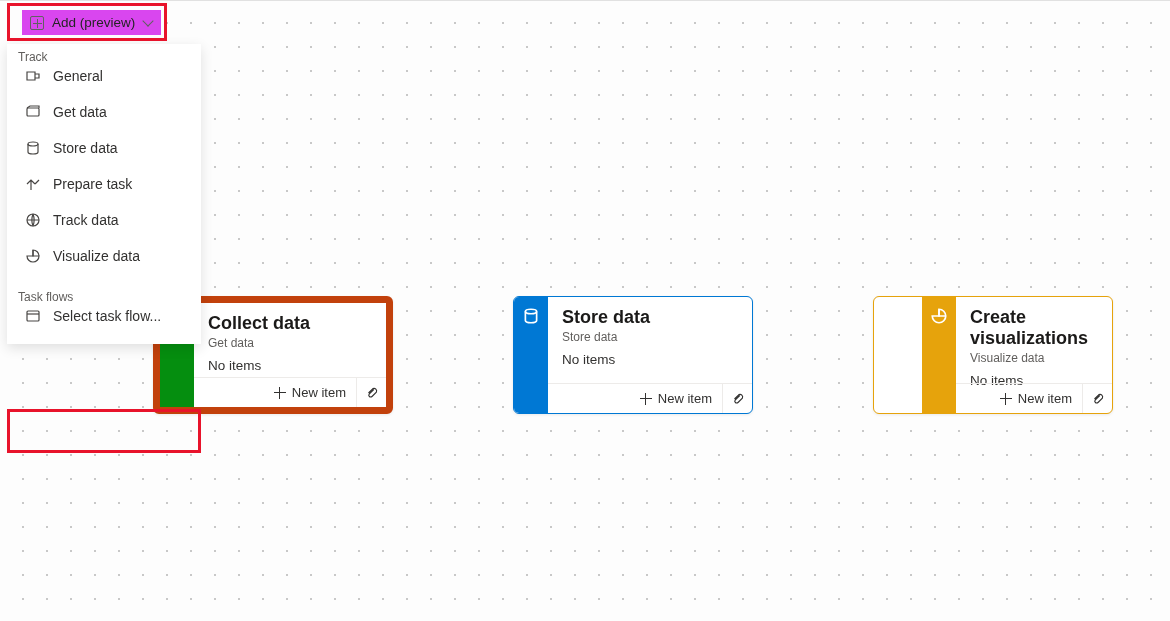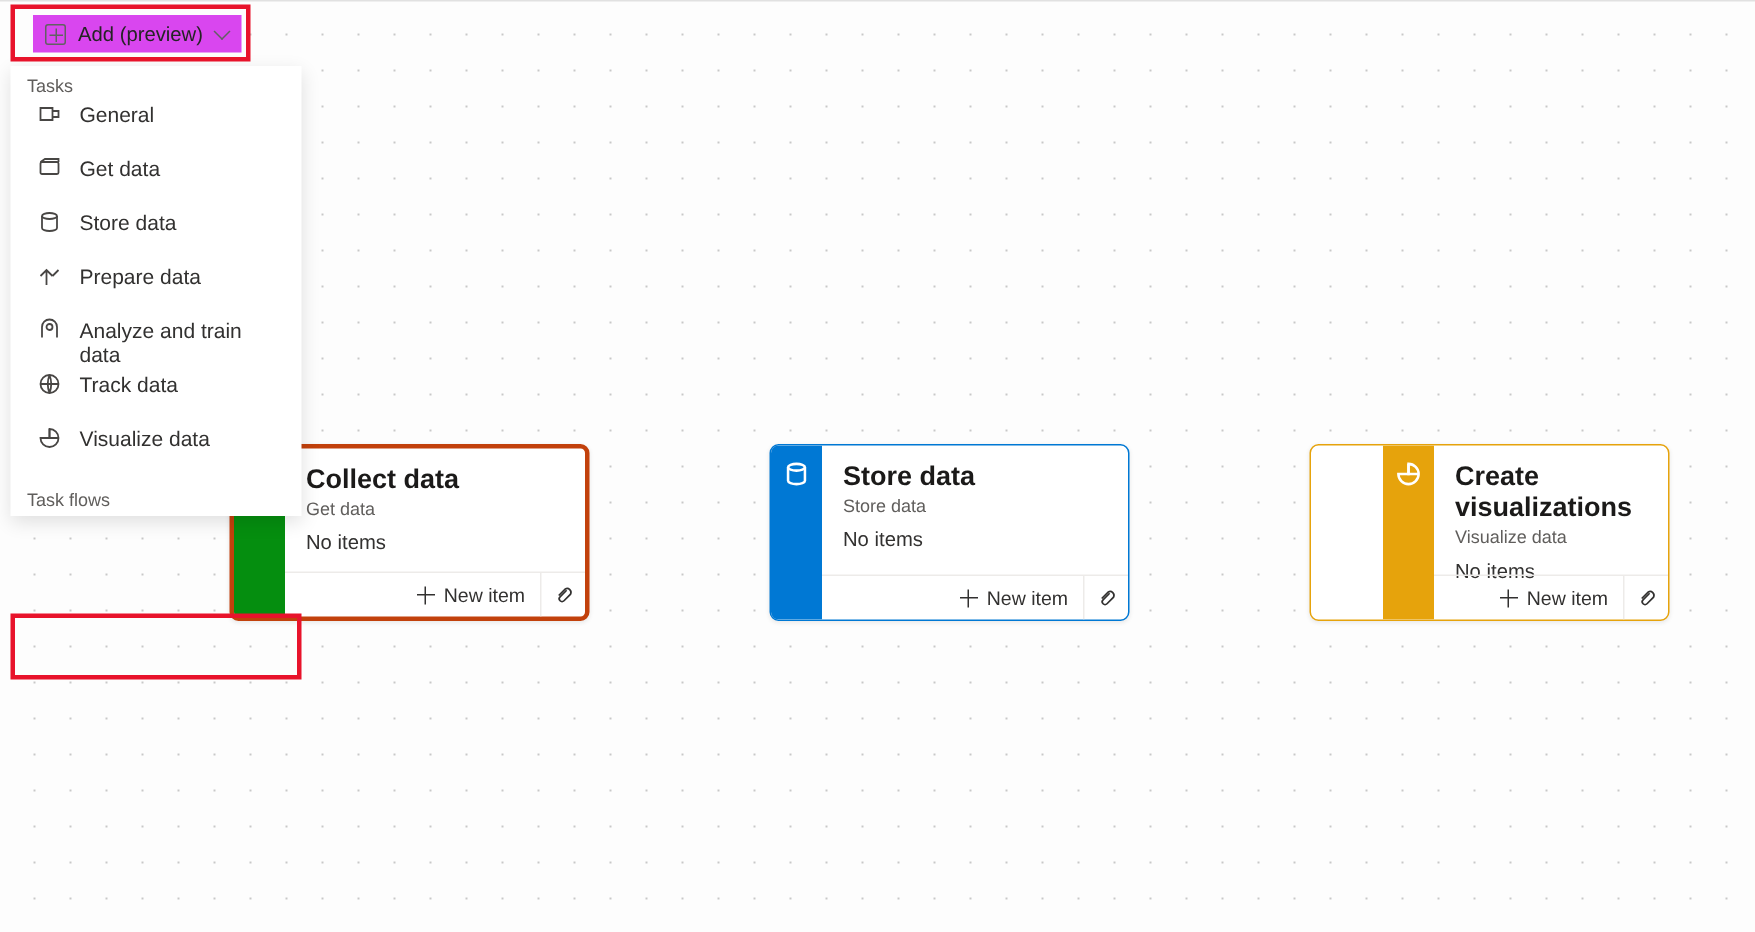--- a/index.html
+++ b/index.html
@@ -174,21 +174,21 @@
   .attach-btn {
     width: 30px; height: 100%;
     border-left: 1px solid #edebe9;
     display: flex;
     align-items: center;
     justify-content: center;
     cursor: pointer;
   }
   .attach-btn svg { width: 14px; height: 14px; stroke: #323130; fill: none; stroke-width: 1.3; }
 
-  .card-collect { top: 296px; left: 153px; border: 3px solid #c2410c; }
+  .card-collect { top: 296px; left: 153px; border: 7px solid #c2410c; }
   .card-collect .card-accent { background: #058e0f; }
 
   .card-store { top: 296px; left: 513px; border: 1px solid #0078d4; }
   .card-store .card-accent { background: #0078d4; }
 
   .card-viz { top: 296px; left: 873px; border: 1px solid #e6a30c; padding-left: 48px; }
   .card-viz .card-accent { background: #e6a30c; }
 
 </style>
 </head>
@@ -197,21 +197,21 @@
 <div class="dot-bg"></div>
 <div class="top-border"></div>
 
 <div class="add-btn">
   <span class="plus-box"></span>
   <span>Add (preview)</span>
   <span class="chevron-down"></span>
 </div>
 
 <div class="dropdown">
-  <div class="section-header">Tasks</div>
+  <div class="section-header">Track</div>
 
   <div class="menu-item">
     <span class="mi-icon">
       <svg viewBox="0 0 16 16">
           <path d="M2 4 L2 12 L10 12 L10 4 Z M10 6 L14 6 L14 10 L10 10"></path>
         </svg>
     </span>
     <span>General</span>
   </div>
 
@@ -234,32 +234,23 @@
     </span>
     <span>Store data</span>
   </div>
 
   <div class="menu-item">
     <span class="mi-icon">
       <svg viewBox="0 0 16 16">
           <path d="M2 8 L6 4 L10 8 M6 4 L6 14 M10 8 L14 4"></path>
         </svg>
     </span>
-    <span>Prepare data</span>
-  </div>
-
-  <div class="menu-item">
-    <span class="mi-icon">
-      <svg viewBox="0 0 16 16">
-          <path d="M3 13 L3 6 A5 5 0 0 1 13 6 L13 13"></path>
-          <circle cx="8" cy="6" r="2"></circle>
-        </svg>
-    </span>
-    <span>Analyze and train data</span>
-  </div>
+    <span>Prepare task</span>
+  </div>
+
 
   <div class="menu-item">
     <span class="mi-icon">
       <svg viewBox="0 0 16 16">
           <circle cx="8" cy="8" r="6"></circle>
           <path d="M2 8 L14 8 M8 2 A8 12 0 0 1 8 14 M8 2 A8 12 0 0 0 8 14"></path>
         </svg>
     </span>
     <span>Track data</span>
   </div>
@@ -269,20 +260,29 @@
       <svg viewBox="0 0 16 16">
           <path d="M8 2 A6 6 0 1 1 2 8 L8 8 Z"></path>
           <path d="M8 2 L8 8 L14 8"></path>
         </svg>
     </span>
     <span>Visualize data</span>
   </div>
 
   <div class="section-header">Task flows</div>
 
+  <div class="menu-item">
+    <span class="mi-icon">
+      <svg viewBox="0 0 16 16">
+          <rect x="2" y="3" width="12" height="10" rx="1"></rect>
+          <path d="M2 6 L14 6"></path>
+        </svg>
+    </span>
+    <span>Select task flow...</span>
+  </div>
 
 </div>
 
 <div class="red-highlight hl-add"></div>
 <div class="red-highlight hl-connector"></div>
 
 <div class="card card-collect">
   <div class="card-accent">
     <svg viewBox="0 0 16 16">
         <path d="M2 10 L2 14 L14 14 L14 10 M2 10 L5 4 L11 4 L14 10 M2 10 L6 10 L7 12 L9 12 L10 10 L14 10"></path>

